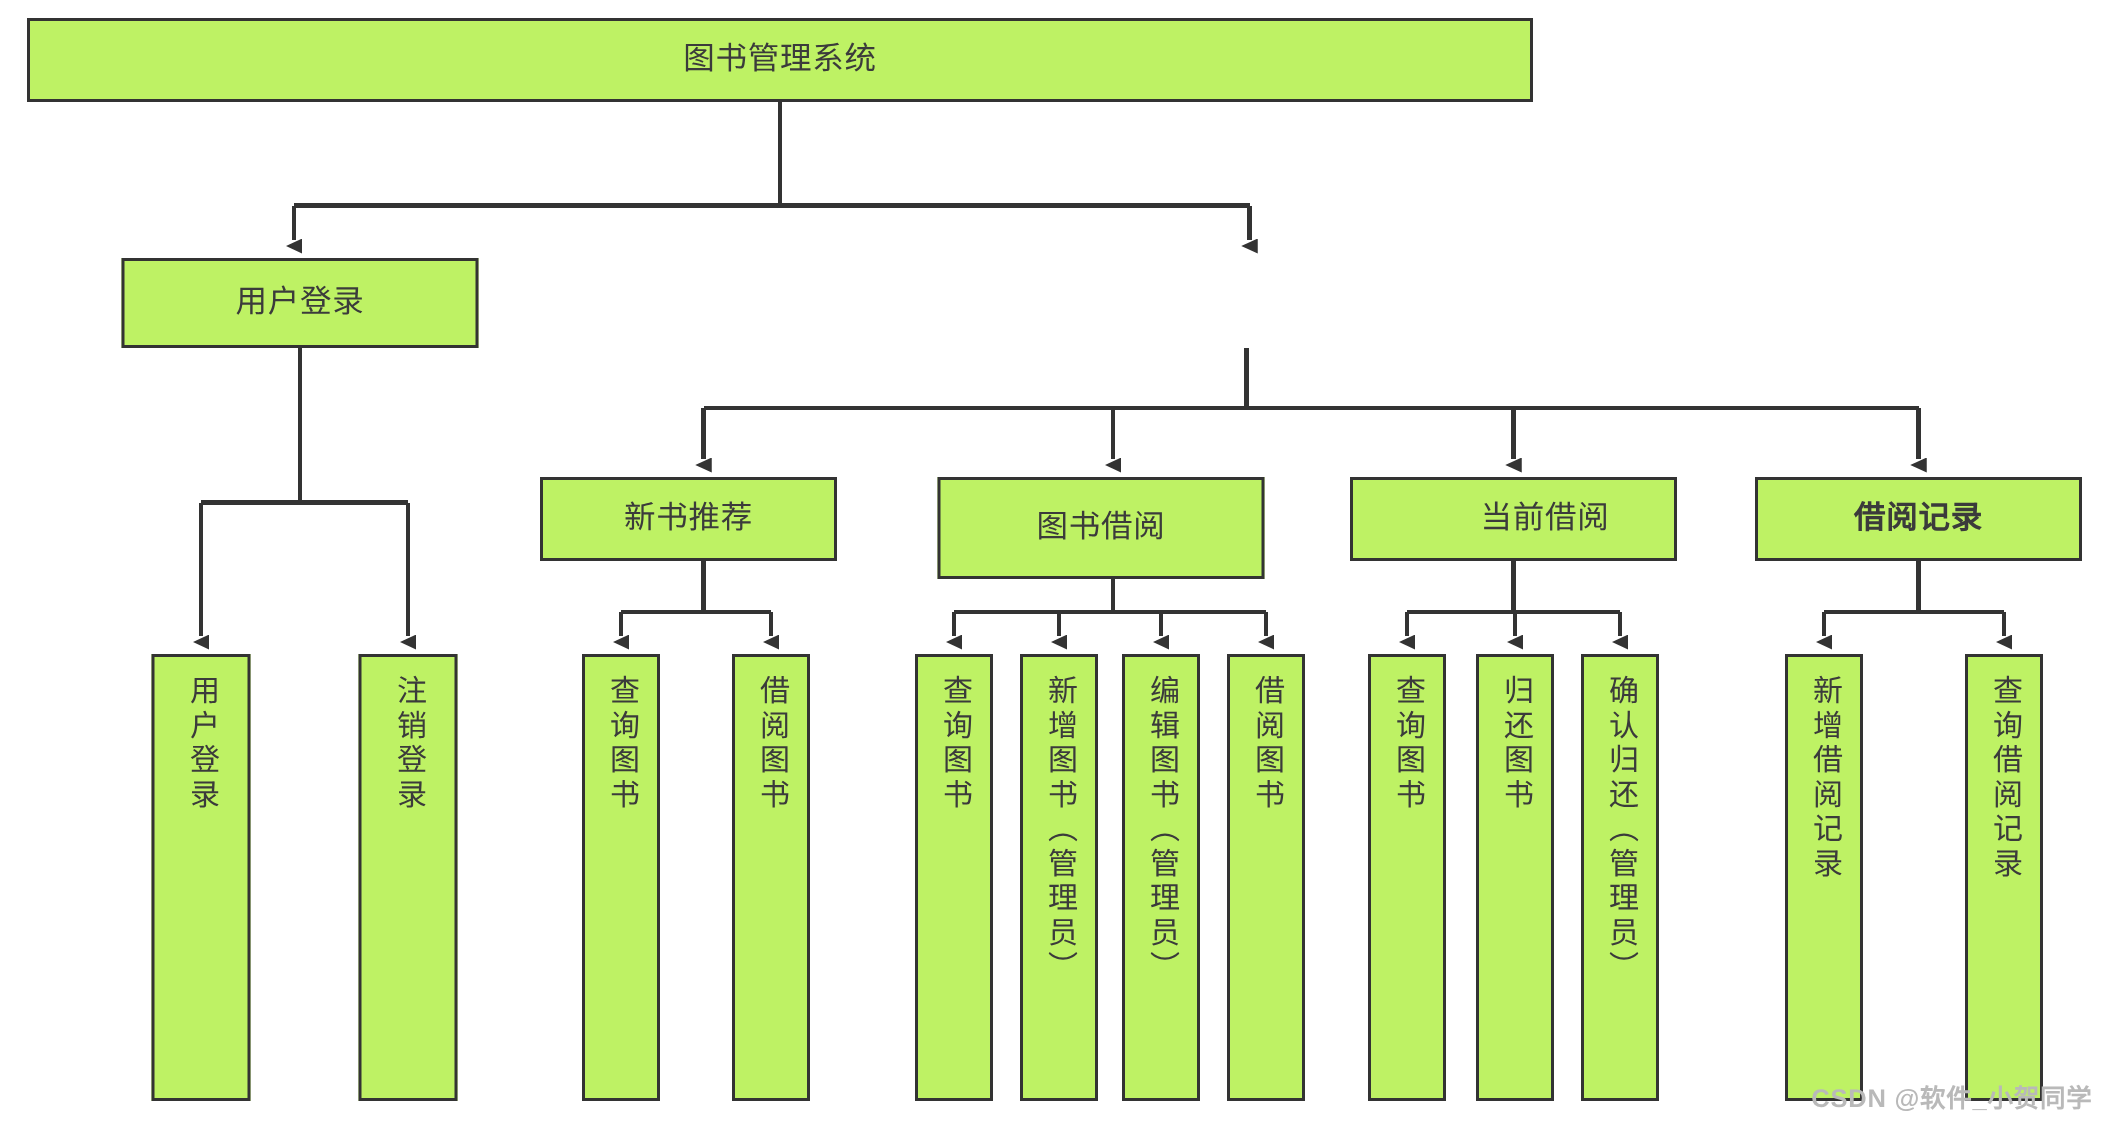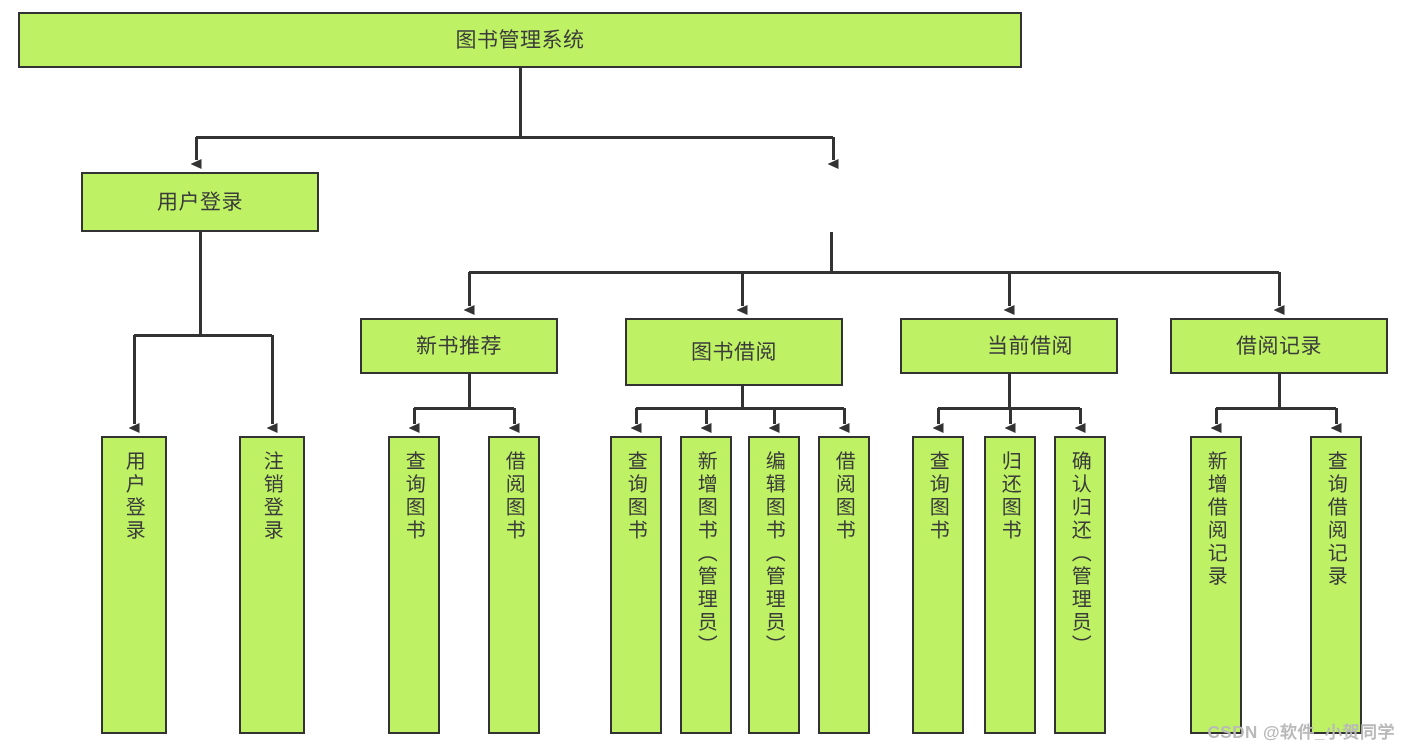--- a/index.html
+++ b/index.html
@@ -138,21 +138,21 @@
 
   <div class="node" id="n-new-book-rec" style="left: 360px; top: 318px; width: 198px; height: 56px;">
     <span class="lbl">新书推荐</span>
   </div>
   <div class="node" id="n-book-borrow" style="left: 625px; top: 318px; width: 218px; height: 68px;">
     <span class="lbl">图书借阅</span>
   </div>
   <div class="node" id="n-current-borrow" style="left: 900px; top: 318px; width: 218px; height: 56px; padding-left: 42px;">
     <span class="lbl">当前借阅</span>
   </div>
-  <div class="node" id="n-borrow-record" style="left: 1170px; top: 318px; width: 218px; height: 56px;">
+  <div class="node" id="n-borrow-record" style="left: 1170px; top: 318px; width: 218px; height: 56px; font-weight: bold;">
     <span class="lbl">借阅记录</span>
   </div>
 
   <div class="node vert" id="n-nb-query-book" style="left: 388px; top: 436px; width: 52px; height: 298px;">
     <span class="lbl">查询图书</span>
   </div>
   <div class="node vert" id="n-nb-borrow-book" style="left: 488px; top: 436px; width: 52px; height: 298px;">
     <span class="lbl">借阅图书</span>
   </div>
 

